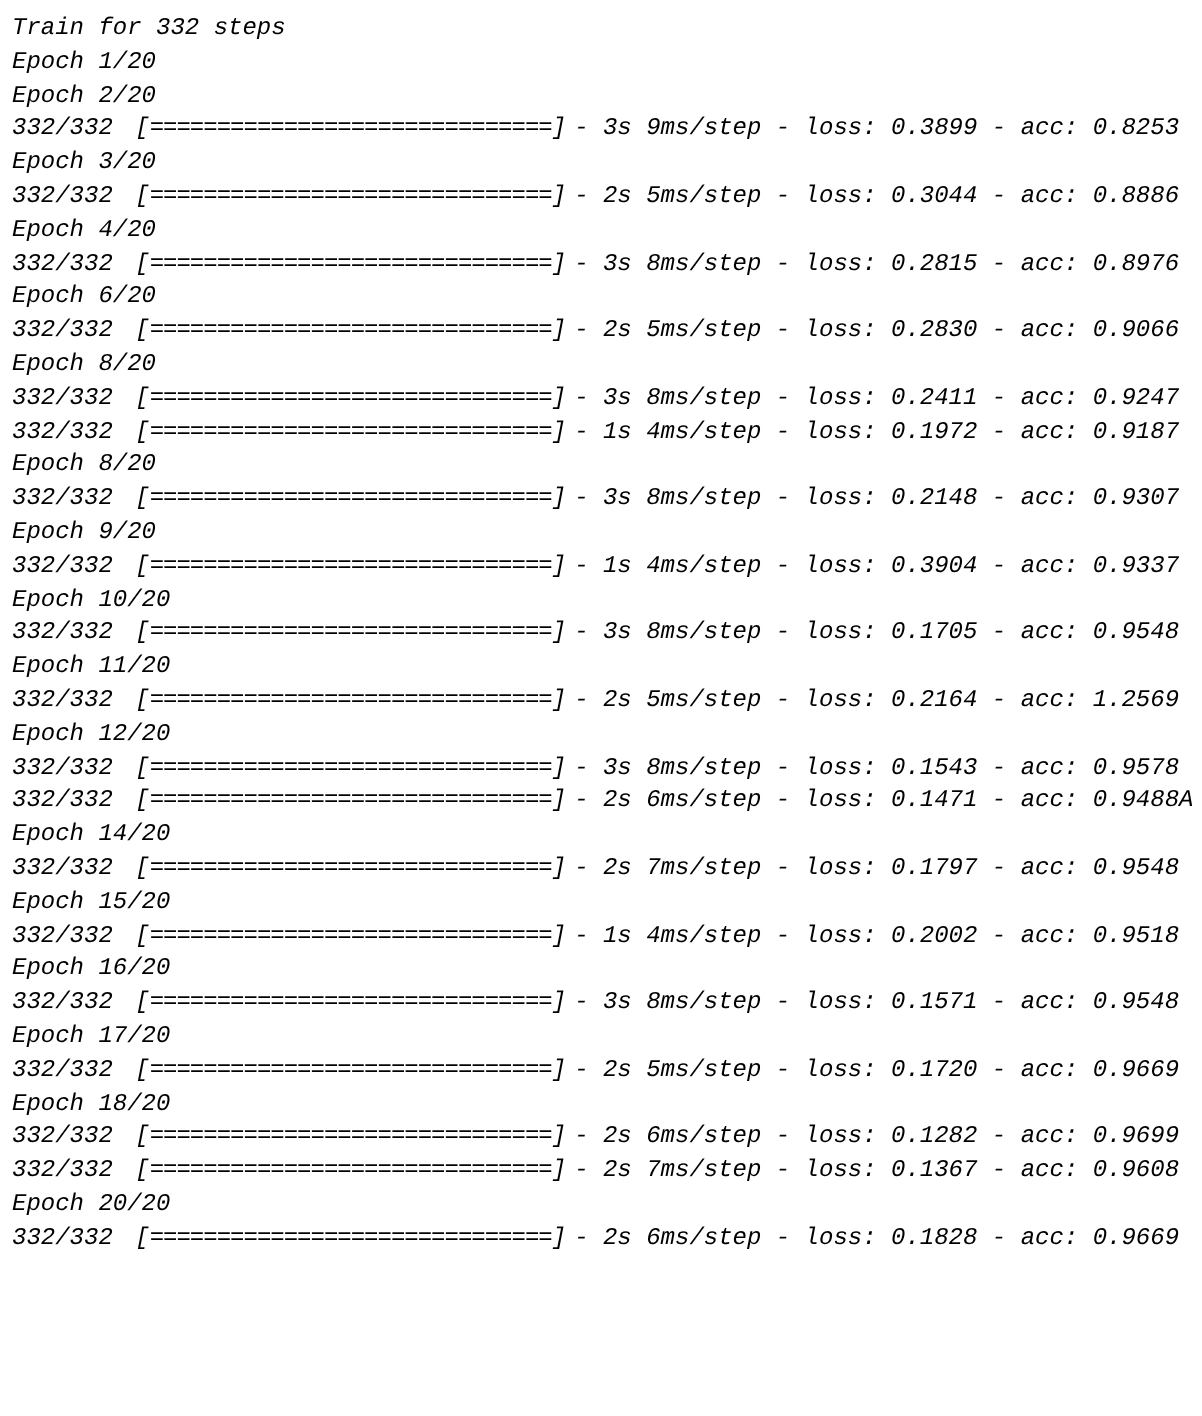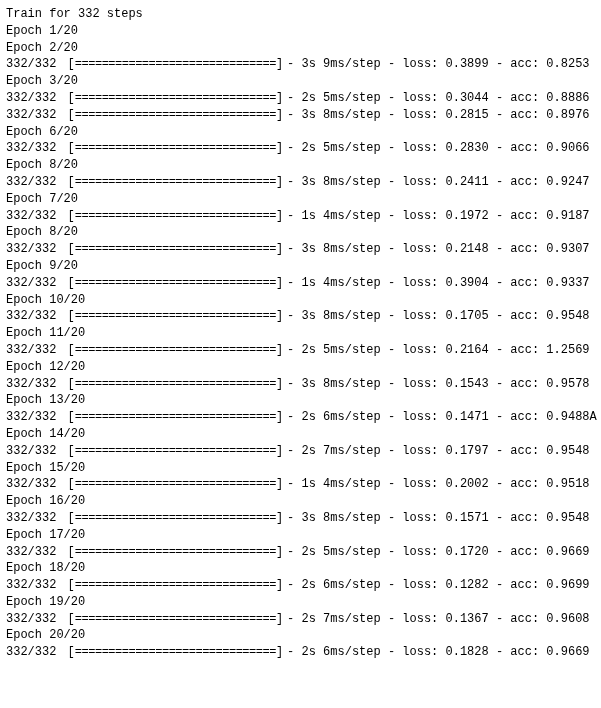--- a/index.html
+++ b/index.html
@@ -13,20 +13,21 @@
       line-height: 1.4;
       color: #000;
       background: #fff;
       padding: 6px;
       white-space: nowrap;
       overflow: hidden;
       width: 601px;
     }
     .line {
       display: block;
+      font-style: italic;
     }
     .step-count {
       display: inline-block;
     }
     .bracket-open {
       margin-left: 4px;
     }
     .progress-bar {
       display: inline-block;
       letter-spacing: -0.5px;
@@ -41,46 +42,44 @@
 </head>
 <body>
 
 <div id="output">
     <div class="line">Train for 332 steps</div>
     <div class="line">Epoch 1/20</div>
     <div class="line">Epoch 2/20</div>
     <div class="line"><span class="step-count">332/332</span><span class="bracket-open"> [</span><span class="progress-bar">==============================</span><span class="bracket-close">]</span><span class="metrics"> - 3s 9ms/step - loss: 0.3899 - acc: 0.8253</span></div>
     <div class="line">Epoch 3/20</div>
     <div class="line"><span class="step-count">332/332</span><span class="bracket-open"> [</span><span class="progress-bar">==============================</span><span class="bracket-close">]</span><span class="metrics"> - 2s 5ms/step - loss: 0.3044 - acc: 0.8886</span></div>
+    <div class="line">Epoch 4/20</div>
     <div class="line"><span class="step-count">332/332</span><span class="bracket-open"> [</span><span class="progress-bar">==============================</span><span class="bracket-close">]</span><span class="metrics"> - 3s 8ms/step - loss: 0.2815 - acc: 0.8976</span></div>
     <div class="line">Epoch 6/20</div>
     <div class="line"><span class="step-count">332/332</span><span class="bracket-open"> [</span><span class="progress-bar">==============================</span><span class="bracket-close">]</span><span class="metrics"> - 2s 5ms/step - loss: 0.2830 - acc: 0.9066</span></div>
     <div class="line">Epoch 8/20</div>
     <div class="line"><span class="step-count">332/332</span><span class="bracket-open"> [</span><span class="progress-bar">==============================</span><span class="bracket-close">]</span><span class="metrics"> - 3s 8ms/step - loss: 0.2411 - acc: 0.9247</span></div>
-    <div class="line">Epoch 7/20</div>
     <div class="line"><span class="step-count">332/332</span><span class="bracket-open"> [</span><span class="progress-bar">==============================</span><span class="bracket-close">]</span><span class="metrics"> - 1s 4ms/step - loss: 0.1972 - acc: 0.9187</span></div>
     <div class="line">Epoch 8/20</div>
     <div class="line"><span class="step-count">332/332</span><span class="bracket-open"> [</span><span class="progress-bar">==============================</span><span class="bracket-close">]</span><span class="metrics"> - 3s 8ms/step - loss: 0.2148 - acc: 0.9307</span></div>
     <div class="line">Epoch 9/20</div>
     <div class="line"><span class="step-count">332/332</span><span class="bracket-open"> [</span><span class="progress-bar">==============================</span><span class="bracket-close">]</span><span class="metrics"> - 1s 4ms/step - loss: 0.3904 - acc: 0.9337</span></div>
     <div class="line">Epoch 10/20</div>
     <div class="line"><span class="step-count">332/332</span><span class="bracket-open"> [</span><span class="progress-bar">==============================</span><span class="bracket-close">]</span><span class="metrics"> - 3s 8ms/step - loss: 0.1705 - acc: 0.9548</span></div>
     <div class="line">Epoch 11/20</div>
     <div class="line"><span class="step-count">332/332</span><span class="bracket-open"> [</span><span class="progress-bar">==============================</span><span class="bracket-close">]</span><span class="metrics"> - 2s 5ms/step - loss: 0.2164 - acc: 1.2569</span></div>
     <div class="line">Epoch 12/20</div>
     <div class="line"><span class="step-count">332/332</span><span class="bracket-open"> [</span><span class="progress-bar">==============================</span><span class="bracket-close">]</span><span class="metrics"> - 3s 8ms/step - loss: 0.1543 - acc: 0.9578</span></div>
-    <div class="line">Epoch 13/20</div>
     <div class="line"><span class="step-count">332/332</span><span class="bracket-open"> [</span><span class="progress-bar">==============================</span><span class="bracket-close">]</span><span class="metrics"> - 2s 6ms/step - loss: 0.1471 - acc: 0.9488A</span></div>
     <div class="line">Epoch 14/20</div>
     <div class="line"><span class="step-count">332/332</span><span class="bracket-open"> [</span><span class="progress-bar">==============================</span><span class="bracket-close">]</span><span class="metrics"> - 2s 7ms/step - loss: 0.1797 - acc: 0.9548</span></div>
     <div class="line">Epoch 15/20</div>
     <div class="line"><span class="step-count">332/332</span><span class="bracket-open"> [</span><span class="progress-bar">==============================</span><span class="bracket-close">]</span><span class="metrics"> - 1s 4ms/step - loss: 0.2002 - acc: 0.9518</span></div>
     <div class="line">Epoch 16/20</div>
     <div class="line"><span class="step-count">332/332</span><span class="bracket-open"> [</span><span class="progress-bar">==============================</span><span class="bracket-close">]</span><span class="metrics"> - 3s 8ms/step - loss: 0.1571 - acc: 0.9548</span></div>
     <div class="line">Epoch 17/20</div>
     <div class="line"><span class="step-count">332/332</span><span class="bracket-open"> [</span><span class="progress-bar">==============================</span><span class="bracket-close">]</span><span class="metrics"> - 2s 5ms/step - loss: 0.1720 - acc: 0.9669</span></div>
     <div class="line">Epoch 18/20</div>
     <div class="line"><span class="step-count">332/332</span><span class="bracket-open"> [</span><span class="progress-bar">==============================</span><span class="bracket-close">]</span><span class="metrics"> - 2s 6ms/step - loss: 0.1282 - acc: 0.9699</span></div>
-    <div class="line">Epoch 19/20</div>
     <div class="line"><span class="step-count">332/332</span><span class="bracket-open"> [</span><span class="progress-bar">==============================</span><span class="bracket-close">]</span><span class="metrics"> - 2s 7ms/step - loss: 0.1367 - acc: 0.9608</span></div>
     <div class="line">Epoch 20/20</div>
     <div class="line"><span class="step-count">332/332</span><span class="bracket-open"> [</span><span class="progress-bar">==============================</span><span class="bracket-close">]</span><span class="metrics"> - 2s 6ms/step - loss: 0.1828 - acc: 0.9669</span></div>
   </div>
 
 </body></html>

